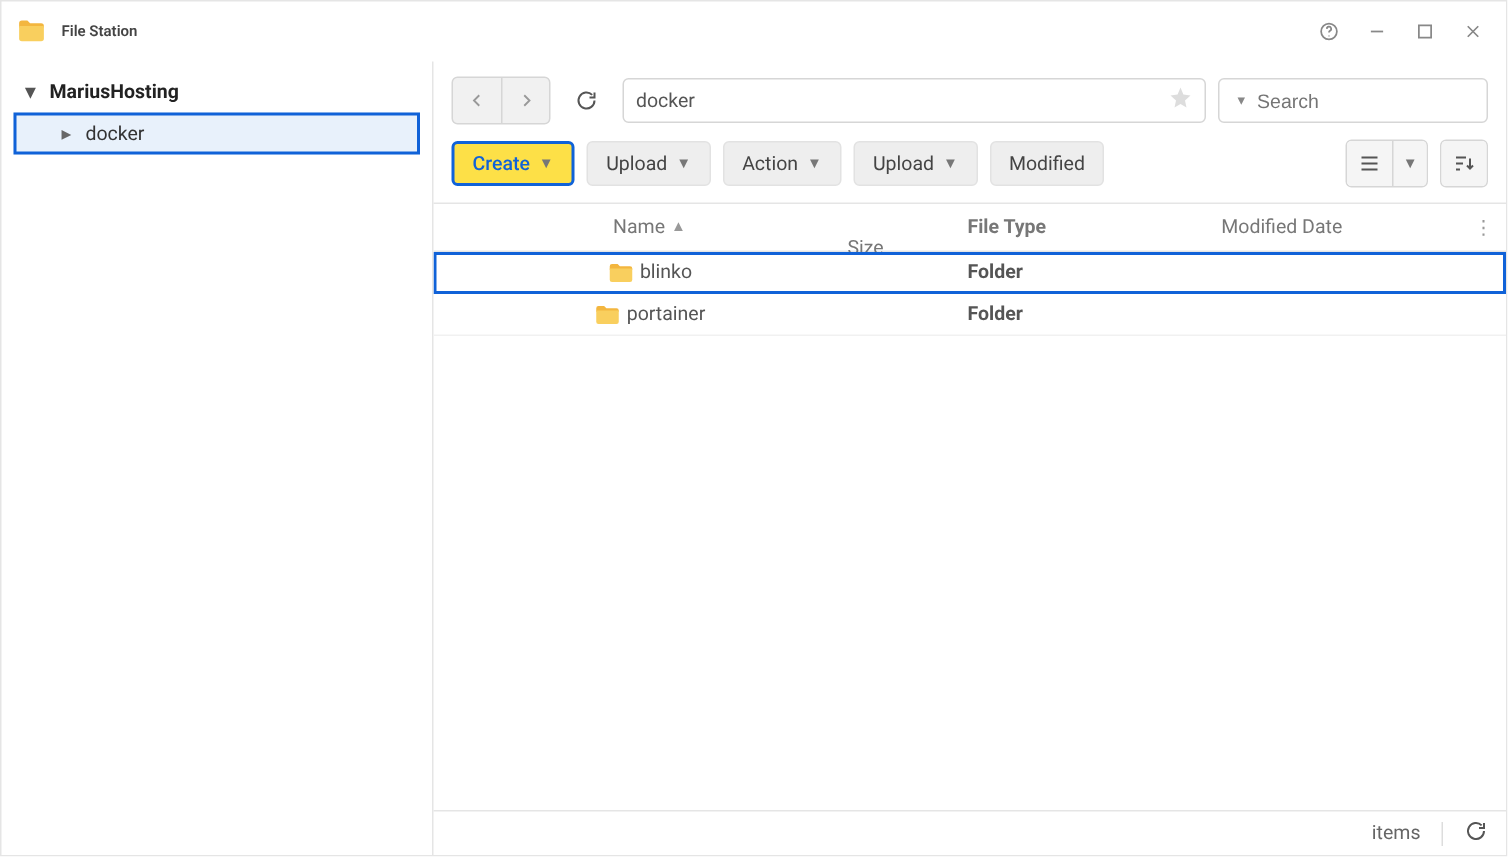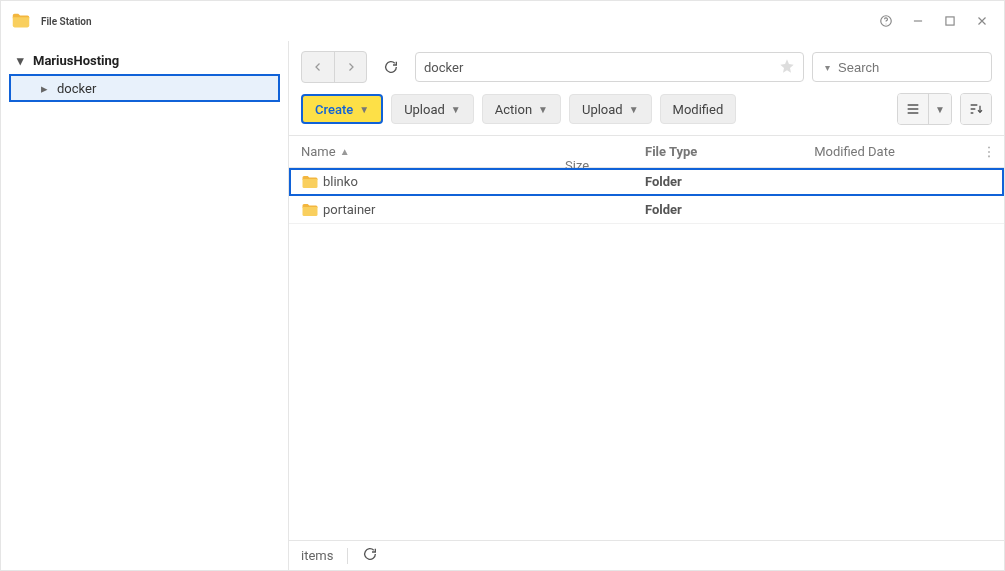--- a/index.html
+++ b/index.html
@@ -173,21 +173,21 @@
     position:relative;
   }
   .header {
     display:flex;
     height:32px;
     align-items:center;
     border-bottom:1px solid #e5e5e5;
     color:#777;
     font-size:13px;
   }
-  .col-name { flex: 0 0 276px; padding-left: 12px; display:flex; align-items:center; gap:4px;}
+  .col-name { flex: 0 0 276px; padding-left: 12px; display:flex; align-items:center; gap:4px;justify-content:center;}
   .col-size { flex: 0 0 80px; margin-top: 28px; }
   .col-type { flex: 0 0 90px; font-weight: bold; }
   .col-mod  { flex: 1; text-align: center; }
   .col-more { flex: 0 0 30px; text-align:center; color:#999;}
   .sortind { font-size:10px; color:#999; }
 
   .row {
     display:flex; align-items:center;
     height:28px;
     border-bottom: 1px solid #f1f1f1;
@@ -197,20 +197,21 @@
   .row.selected {
     outline: 2px solid #1062d8;
     outline-offset: -2px;
   }
   .folder-icon { width:18px; height:16px; display:inline-flex; }
 
   .statusbar {
     height: 30px;
     border-top: 1px solid #e5e5e5;
     display:flex; align-items:center;
+    justify-content:flex-end;
     padding: 0 12px;
     color:#666;
     gap:14px;
   }
   .statusbar .div { width:1px; height:16px; background:#ddd; }
 </style>
 </head>
 <body>
 
 <div class="window">

